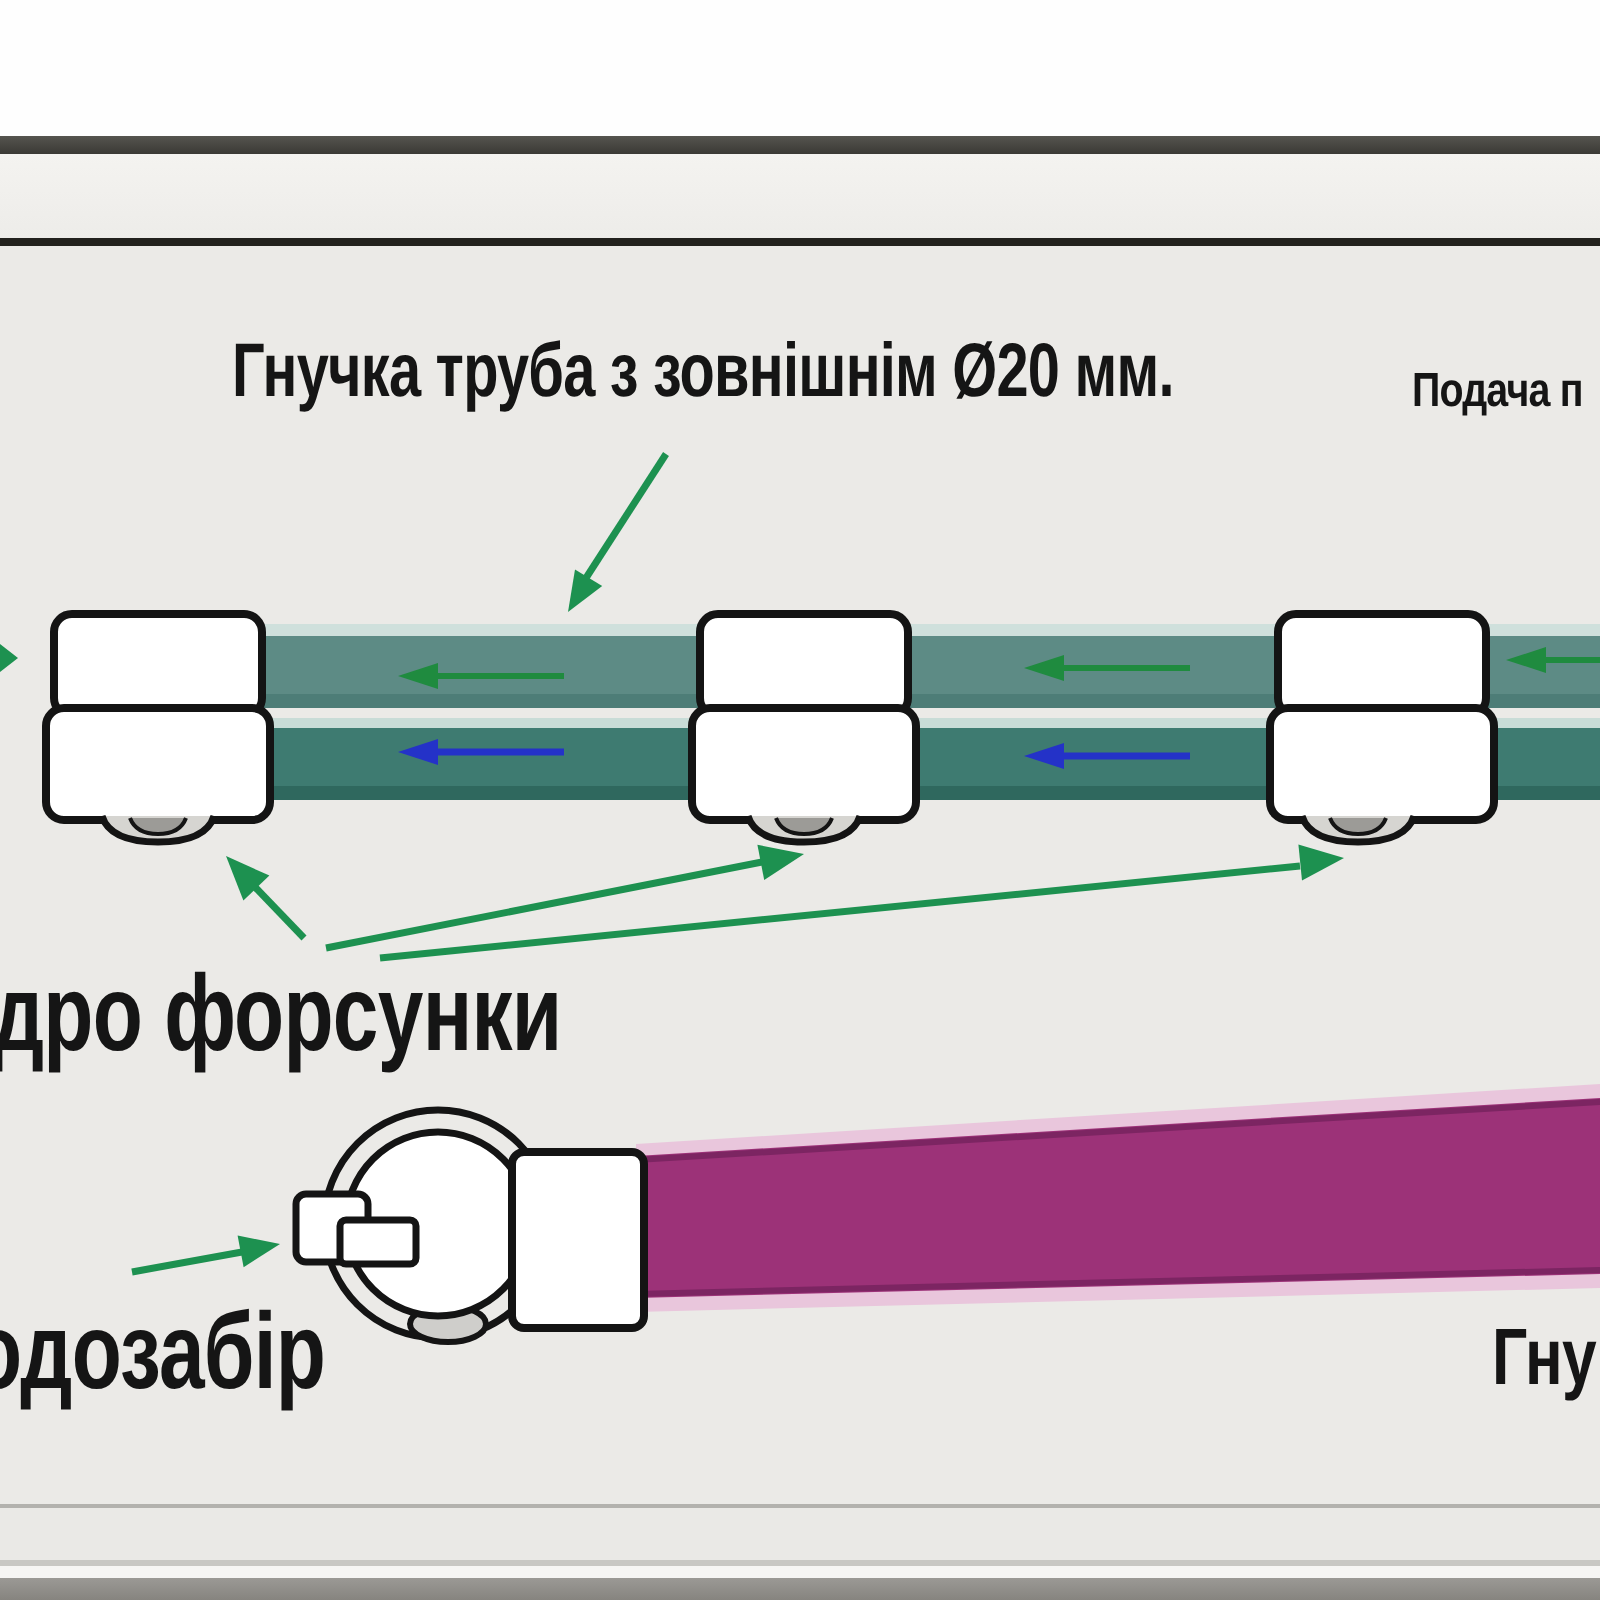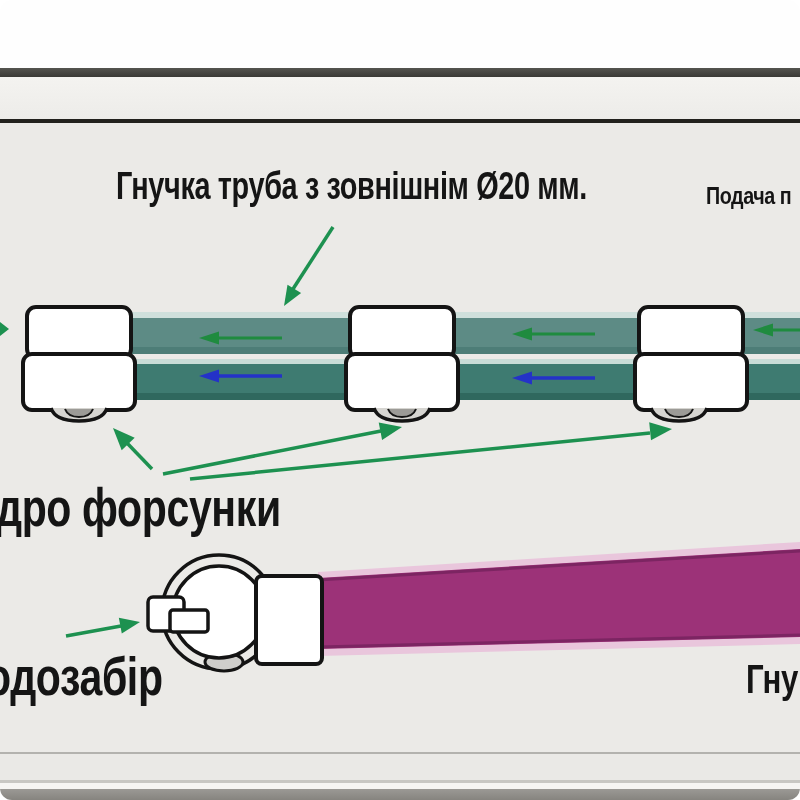--- a/index.html
+++ b/index.html
@@ -1,17 +1,17 @@
 <!DOCTYPE html>
 <html><head>
 <meta charset="utf-8">
 <style>
   html,body{margin:0;padding:0;}
   #page{position:relative;width:800px;height:800px;overflow:hidden;background:#ffffff;
-        font-family:"Liberation Sans",sans-serif;border-radius:12px;}
+        font-family:"Liberation Sans",sans-serif;}
   
   .band{position:absolute;left:0;width:800px;}
   #band-white-top   {top:0;   height:68px; background:#fefefe;}
   #band-dark-top    {top:68px;height:9px;  background:linear-gradient(#55544f,#3a3935);}
   #band-light-top   {top:77px;height:42px; background:linear-gradient(#f4f3f0,#edece9);}
   #band-line-top    {top:119px;height:4px; background:#22211d;}
   #main-area        {top:123px;height:629px;background:#ebeae7;}
   #band-line-b1     {top:752px;height:2px; background:#b3b2ae;}
   #band-light-b     {top:754px;height:26px;background:#eae9e6;}
   #band-line-b2     {top:780px;height:3px; background:#c8c7c3;}

